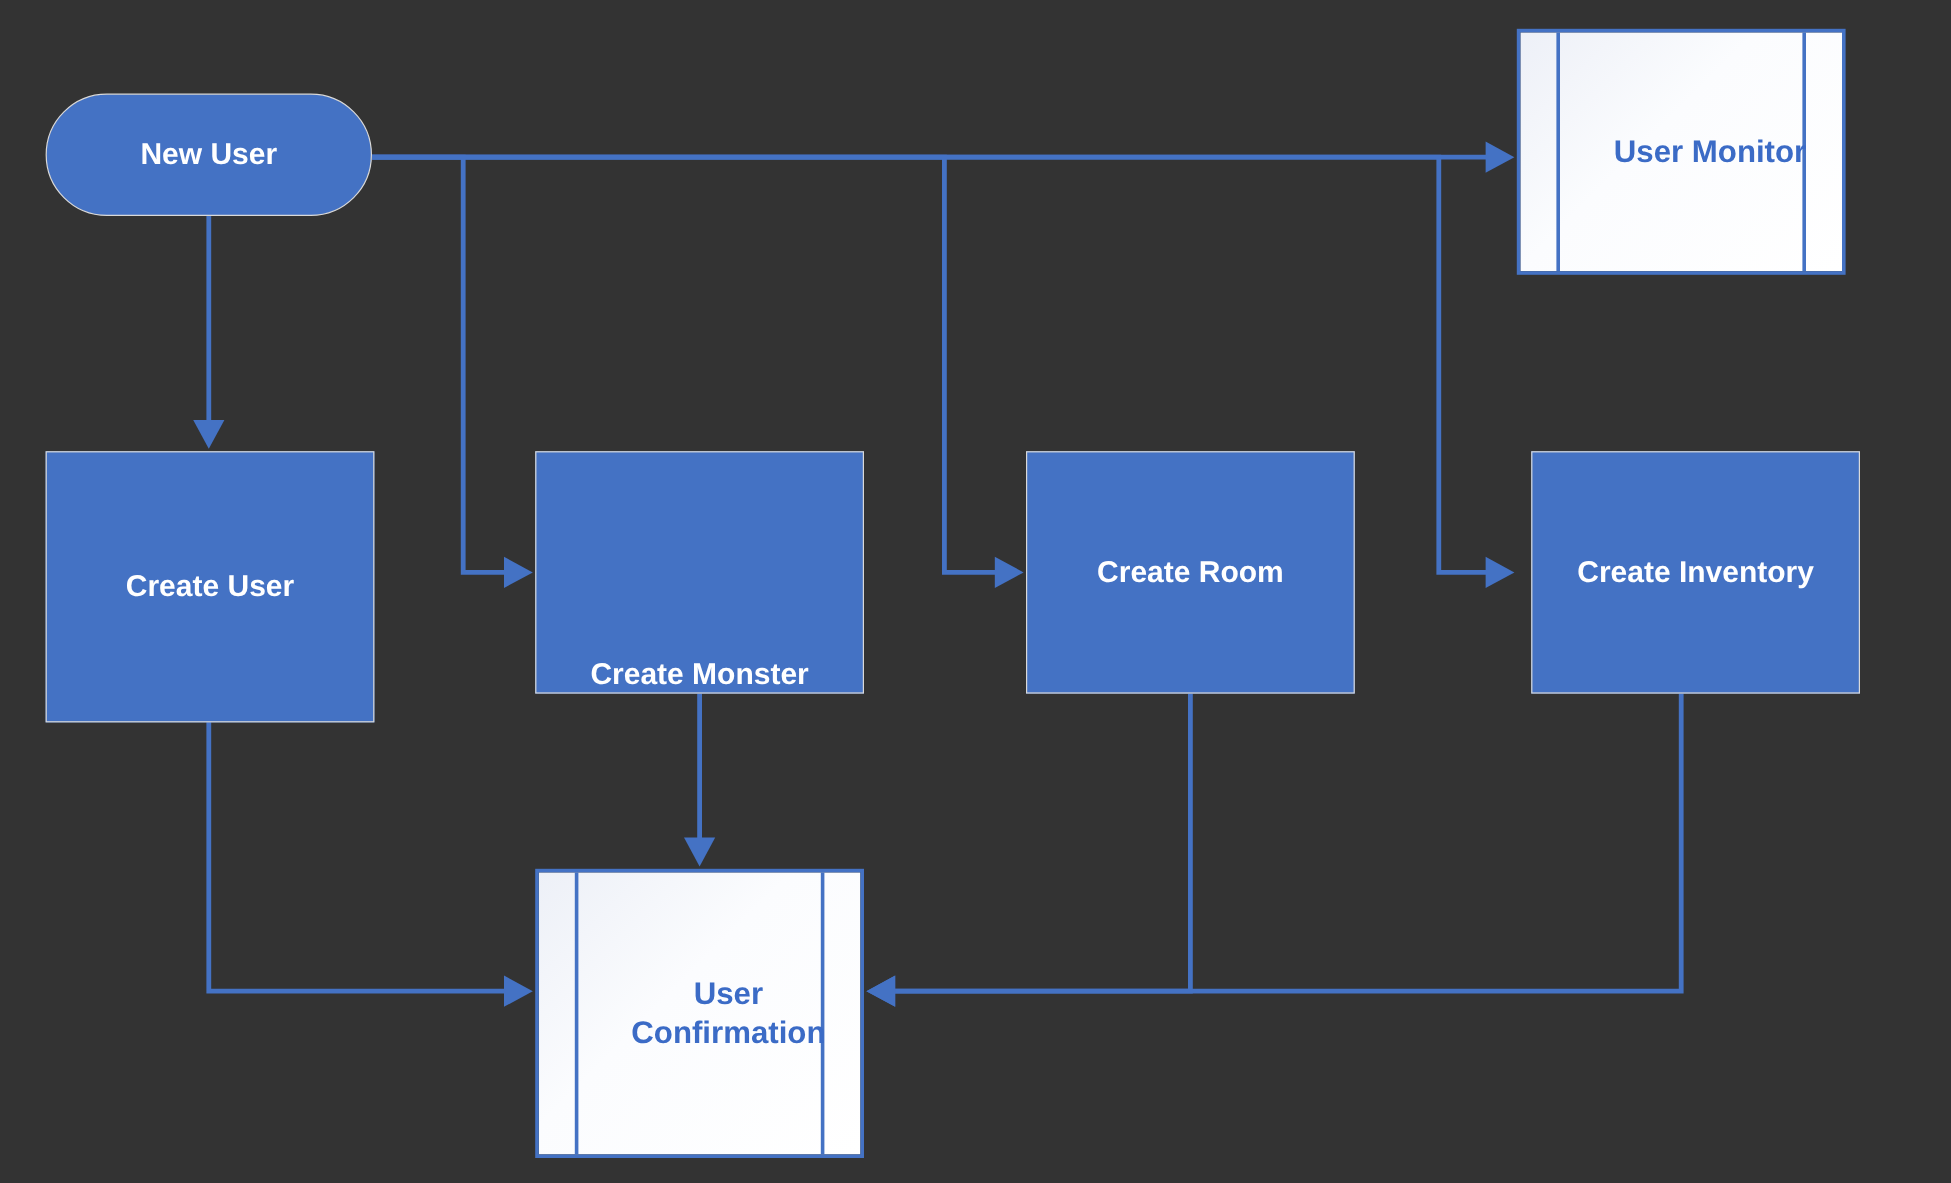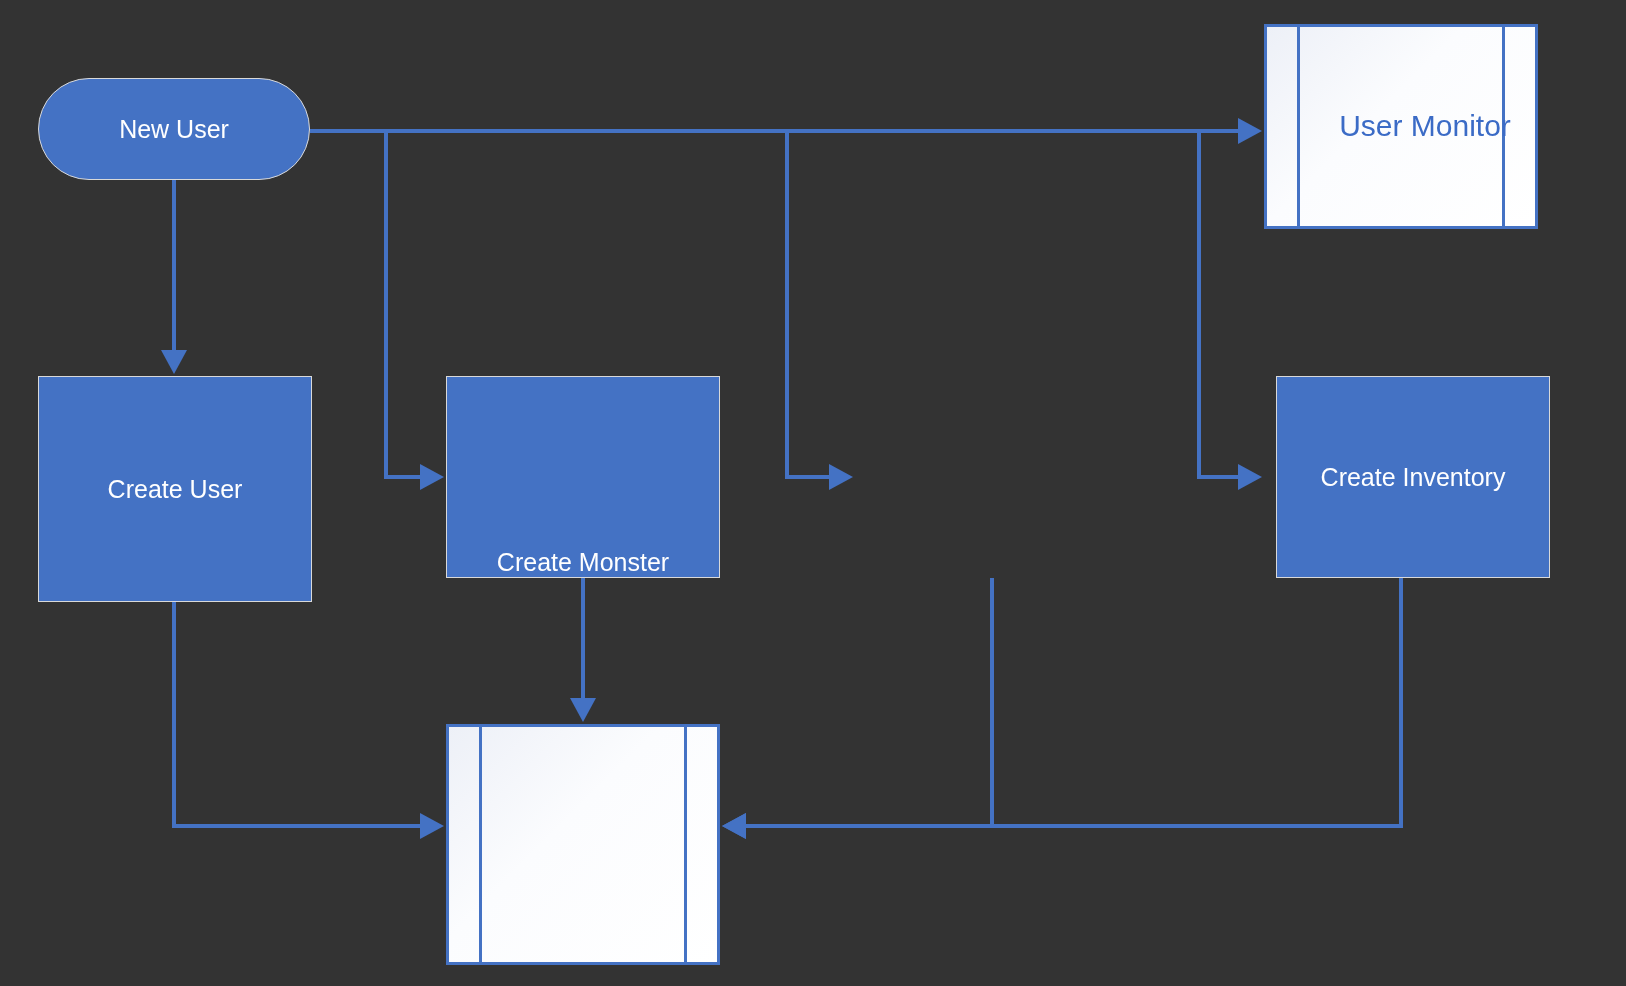--- a/index.html
+++ b/index.html
@@ -9,20 +9,21 @@
   }
   body {
     font-family: "Liberation Sans", sans-serif;
   }
   #canvas {
     position: relative;
     width: 1626px;
     height: 986px;
     background: #333333;
     overflow: hidden;
+    font-weight: bold;
   }
   #edges {
     position: absolute;
     left: 0;
     top: 0;
     width: 1626px;
     height: 986px;
   }
   .node {
     position: absolute;
@@ -43,21 +44,21 @@
     background: #4472C4;
     border: 1px solid #D9D9D9;
     color: #FFFFFF;
     font-size: 25px;
     border-radius: 9999px;
   }
   .node-predefined {
     background: linear-gradient(135deg, #EDF0F7 0%, #FBFCFE 42%, #FFFFFF 100%);
     border: 3px solid #4472C4;
     color: #3B6BC6;
-    font-size: 30px;
+    font-size: 26px;
     padding-left: 48px;
   }
   .node-predefined .bar {
     position: absolute;
     top: 0;
     bottom: 0;
     width: 3px;
     background: #4472C4;
   }
   .node-label {
@@ -108,23 +109,28 @@
   </div>
 
   <div class="node node-process" style="left:38px; top:376px; width:274px; height:226px;">
     <span class="node-label">Create User</span>
   </div>
 
   <div class="node node-process" style="left:446px; top:376px; width:274px; height:202px;align-items:flex-end;">
     <span class="node-label">Create Monster</span>
   </div>
 
+  <div class="node node-process" style="left:855px; top:376px; width:274px; height:202px;">
+    <span class="node-label">Create Room</span>
+  </div>
 
   <div class="node node-process" style="left:1264px; top:376px; width:274px; height:202px;margin-left:12px;">
     <span class="node-label">Create Inventory</span>
   </div>
 
   <div class="node node-predefined" style="left:446px; top:724px; width:274px; height:241px;">
     <span class="bar" style="left:30px;"></span>
     <span class="bar" style="right:30px;"></span>
+    <span class="node-label">User
+Confirmation</span>
   </div>
 
 </div>
 
 </body></html>

